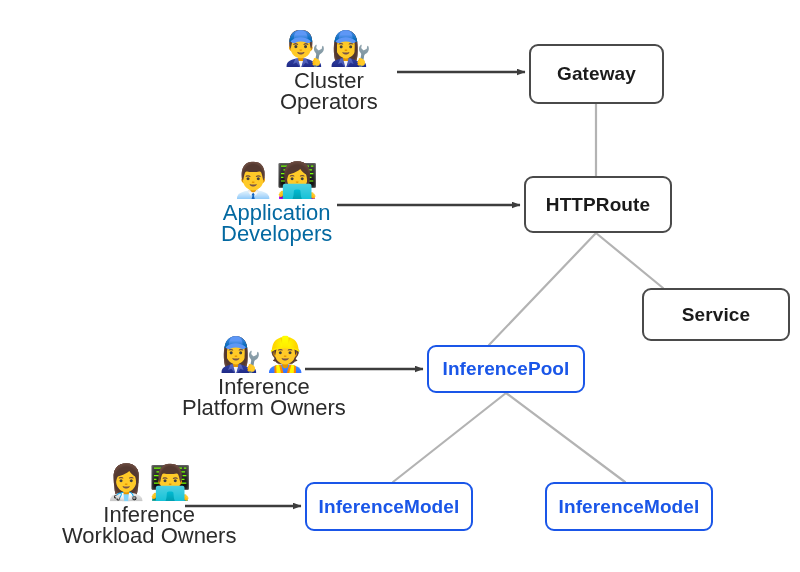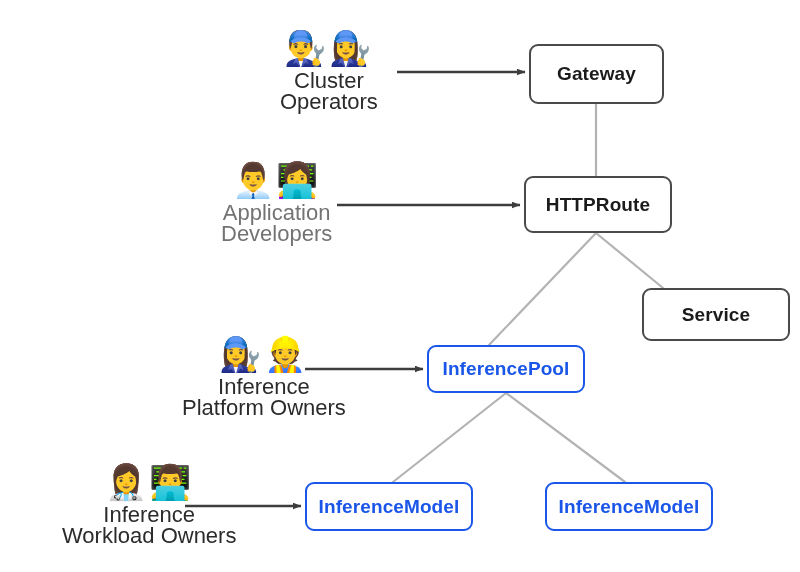--- a/index.html
+++ b/index.html
@@ -105,21 +105,21 @@
       <div class="node highlight" style="left: 545px; top: 482px; width: 168px; height: 49px;">InferenceModel</div>
     </div>
   <div id="persona-layer">
       <div class="persona" style="left: 280px; top: 28px;">
         <div class="persona-emojis">👨‍🔧👩‍🔧</div>
         <div class="persona-label" style="color: rgb(43, 43, 43);">Cluster
 Operators</div>
       </div>
       <div class="persona" style="left: 221px; top: 160px;">
         <div class="persona-emojis">👨‍💼👩‍💻</div>
-        <div class="persona-label" style="color: #737373;">Application
+        <div class="persona-label" style="color: #0369a1;">Application
 Developers</div>
       </div>
       <div class="persona" style="left: 182px; top: 334px;">
         <div class="persona-emojis">👩‍🔧👷</div>
         <div class="persona-label" style="color: rgb(43, 43, 43);">Inference
 Platform Owners</div>
       </div>
       <div class="persona" style="left: 62px; top: 462px;">
         <div class="persona-emojis">👩‍⚕️👨‍💻</div>
         <div class="persona-label" style="color: rgb(43, 43, 43);">Inference

